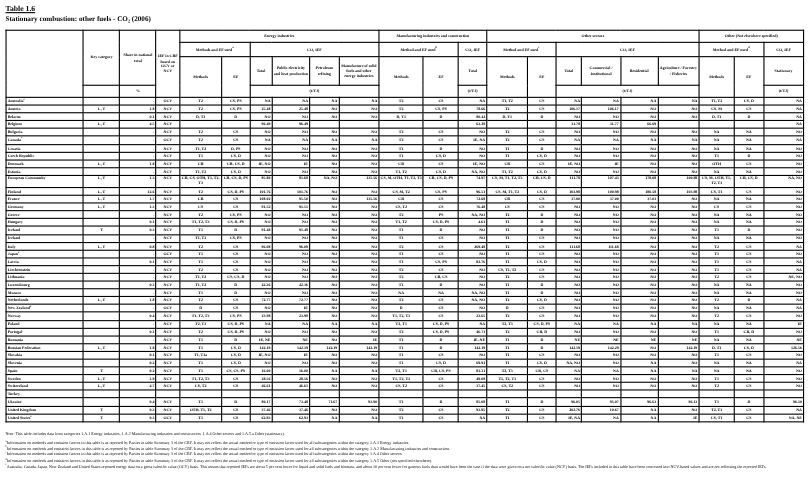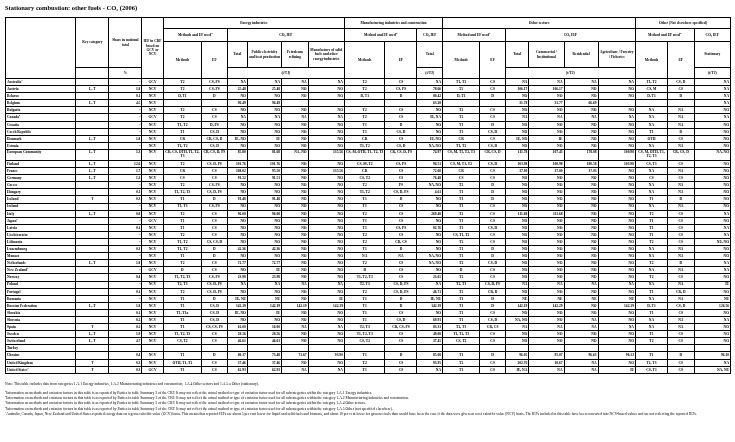--- a/index.html
+++ b/index.html
@@ -23,20 +23,21 @@
   sup { font-size:2.6px; vertical-align:super; line-height:0; }
   .notes { font-size:3.7px; line-height:5.2px; margin-top:8px; width:726px; }
   .notes p { margin:0; }
   .notes .note-main { margin-bottom:4px; }
   .notes .fn { margin:0; }
 </style>
 </head>
 <body>
 
 <div class="page">
+  <div class="tbl-id">Table 1.6</div>
   <div class="tbl-title">Stationary combustion: other fuels - CO₂ (2006)</div>
 
   <table class="data">
     <colgroup>
       <col style="width:66px">
         <col style="width:31px">
         <col style="width:31px">
         <col style="width:20px">
       <col style="width:36px">
         <col style="width:24px">

